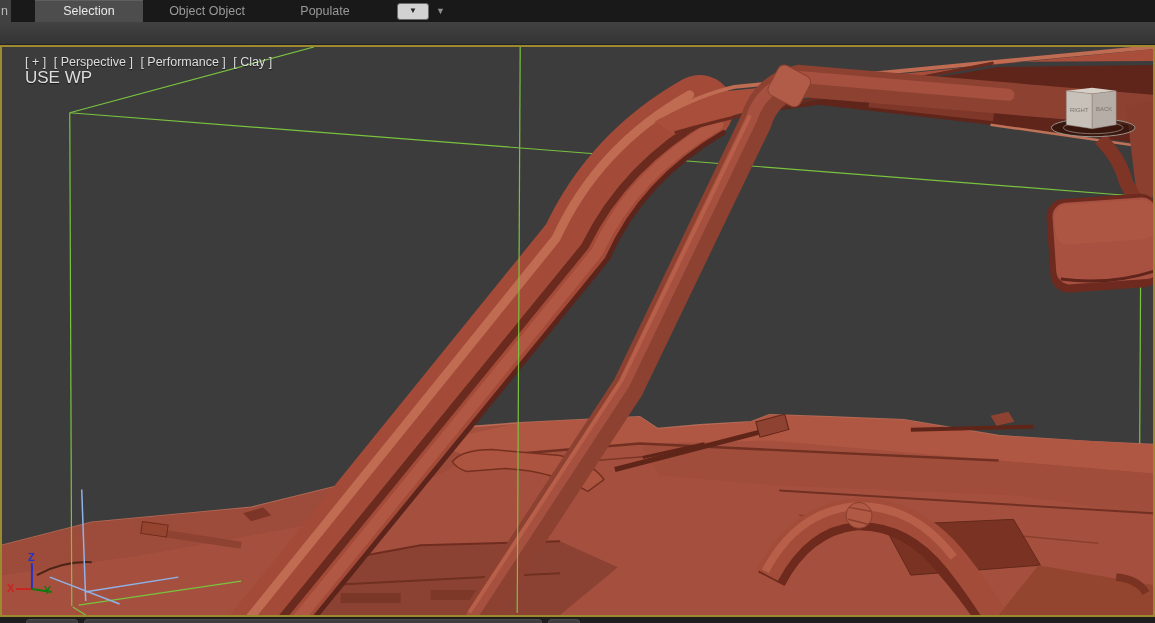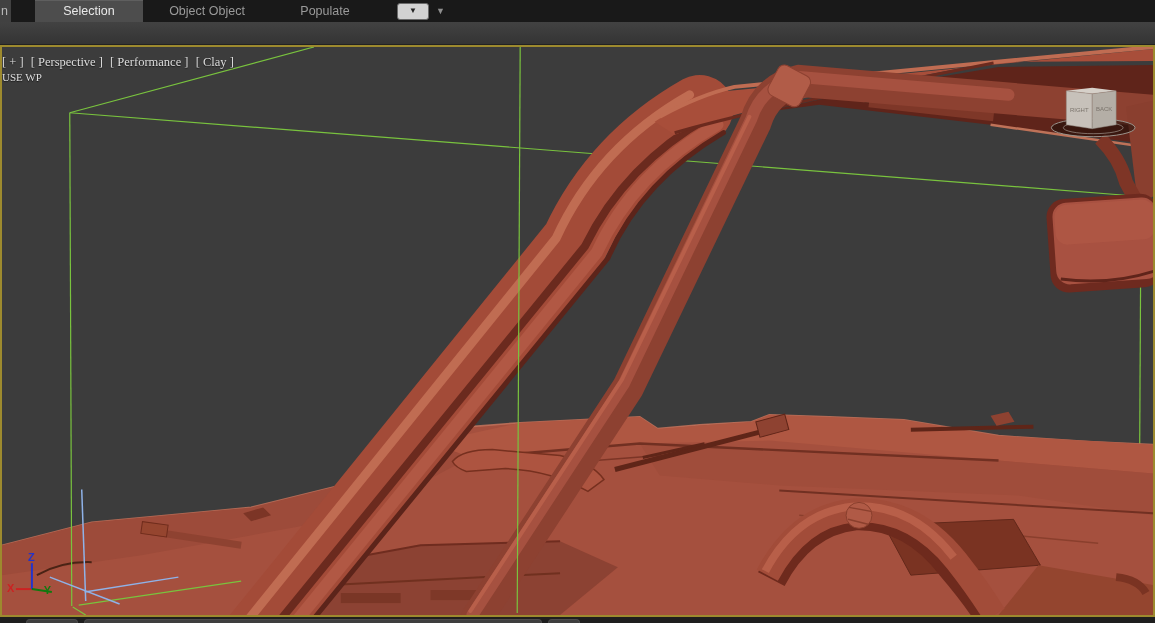--- a/index.html
+++ b/index.html
@@ -18,24 +18,24 @@
            display:flex;align-items:center;justify-content:center;font-size:8px;color:#222;line-height:1;}
   .min-caret{margin-left:7px;font-size:9px;color:#8f8f8f;line-height:1;}
 
   
   .ribbon-strip{height:22px;background:linear-gradient(#424242,#343434);border-bottom:1px solid #222;}
 
   
   .viewport{position:absolute;top:45px;left:0;width:1151px;height:568px;
             border:2px solid var(--viewport_border,#9d8a2e);background:var(--viewport_bg,#3c3c3c);}
   .viewport svg{position:absolute;top:0;left:0;width:100%;height:100%;display:block;overflow:hidden;}
-  .vp-label{position:absolute;top:8px;left:0;color:#dedede;font-size:12.5px;line-height:15px;
-            text-shadow:0 1px 1px rgba(0,0,0,.6);white-space:nowrap;font-family:Liberation Serif, serif;}
+  .vp-label{position:absolute;top:8px;left:23px;color:#dedede;font-size:12.5px;line-height:15px;
+            text-shadow:0 1px 1px rgba(0,0,0,.6);white-space:nowrap;}
   .vp-label .seg{margin-right:4px;cursor:default;}
-  .vp-status{color:#dedede;font-size:11px;}
+  .vp-status{color:#dedede;font-size:17px;}
 
   
   .bottom-strip{position:absolute;top:617px;left:0;width:1155px;height:6px;background:#1e1e1e;}
   .bottom-strip .chip{position:absolute;top:2px;height:8px;background:#3e3e3e;
                       border-radius:4px 4px 0 0;border:1px solid #4c4c4c;border-bottom:none;}
 </style>
 </head>
 <body>
 
 <div class="app">

